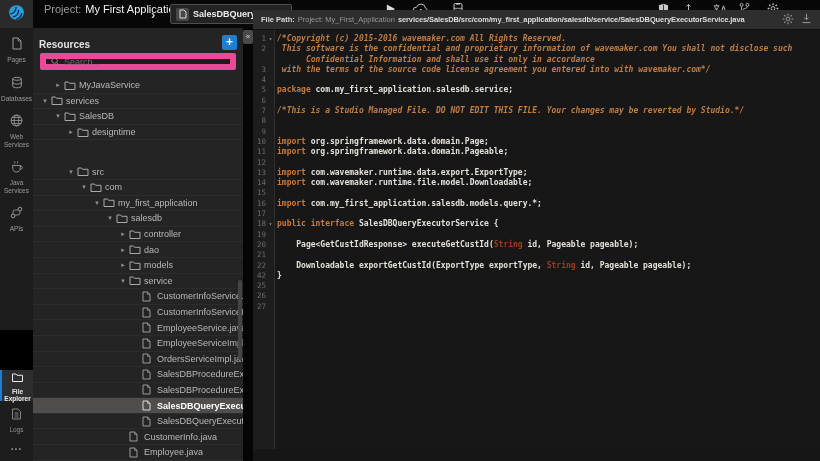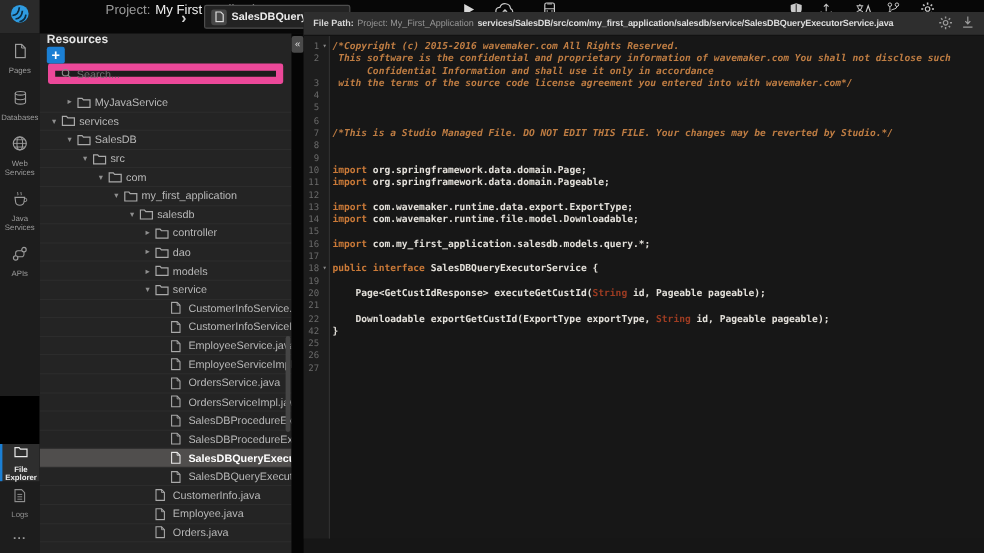--- a/index.html
+++ b/index.html
@@ -2,21 +2,21 @@
 <html style="--accent: #1b7fd4; --selgray: #504e4d; --avatar: #5cae4a; --comment: #bf7d43; --keyword: #cb7a38; --typred: #9e3c22; --editorbg: #171717;"><head>
 <meta charset="utf-8">
 <style>
   *{margin:0;padding:0;box-sizing:border-box;}
   html,body{width:820px;height:461px;overflow:hidden;background:#000;font-family:"Liberation Sans",sans-serif;}
   #app{position:relative;width:820px;height:461px;background:#161616;overflow:hidden;}
 
   
   #topbar{position:absolute;left:0;top:0;width:820px;height:28px;background:#070707;}
   .logo-box{position:absolute;left:0;top:0;width:33px;height:28px;background:#2a2a2a;display:flex;align-items:center;justify-content:center;}
-  .proj{position:absolute;left:44px;top:0;height:17px;display:flex;align-items:center;gap:4px;font-size:11px;margin-left:44px;}
+  .proj{position:absolute;left:44px;top:0;height:17px;display:flex;align-items:center;gap:4px;font-size:11px;}
   .proj .plabel{color:#9a9a9a;}
   .proj .pname{color:#f2f2f2;}
   .bigchev{position:absolute;left:151px;top:0;height:28px;display:flex;align-items:center;color:#cfcfcf;font-size:13px;font-weight:bold;}
   .appdd{position:absolute;left:170px;top:4px;width:122px;height:20px;background:#232323;border:1px solid #4d4d4d;border-radius:2px;display:flex;align-items:center;gap:4px;padding:0 5px;}
   .filebadge{width:13px;height:13px;background:#474747;border-radius:2px;display:flex;align-items:center;justify-content:center;flex:none;}
   .appdd .ddlabel{font-size:9px;font-weight:bold;color:#ededed;white-space:nowrap;overflow:hidden;flex:1;}
   .appdd .ddcaret{color:#b5b5b5;flex:none;display:flex;}
   .tb-center{position:absolute;left:379px;top:3px;display:flex;gap:10px;}
   .tb-right{position:absolute;right:4px;top:3px;display:flex;gap:6px;align-items:flex-start;}
   .tbbtn{display:flex;flex-direction:column;align-items:center;color:#c9c9c9;min-width:22px;cursor:pointer;}
@@ -31,21 +31,21 @@
   .sideitem .slbl{font-size:6.5px;line-height:7.5px;text-align:center;margin-top:2px;}
   .blackblock{position:absolute;left:0;top:302px;width:33px;height:40px;background:#000;}
   .side-fe{position:absolute;left:0;top:342px;width:33px;height:31px;background:#2e2e2e;border-left:2px solid var(--accent,#1b7fd4);color:#eaeaea;display:flex;flex-direction:column;align-items:center;justify-content:center;cursor:pointer;}
   .side-fe .slbl{font-size:6.5px;line-height:7.5px;text-align:center;margin-top:1px;font-weight:bold;}
   .side-logs{position:absolute;left:0;top:378px;width:33px;height:26px;color:#8f8f8f;display:flex;flex-direction:column;align-items:center;justify-content:center;cursor:pointer;}
   .side-logs .slbl{font-size:6.5px;margin-top:2px;}
   .side-more{position:absolute;left:0;top:413px;width:33px;text-align:center;color:#9a9a9a;font-size:10px;font-weight:bold;letter-spacing:1px;cursor:pointer;}
 
   
   #resources{position:absolute;left:33px;top:28px;width:210px;height:433px;background:#242424;overflow:hidden;}
-  .res-head{height:22px;display:flex;align-items:flex-start;padding:0 6px;flex-direction:column;}
+  .res-head{height:22px;display:flex;align-items:flex-end;padding:0 6px;}
   .res-title{font-size:10px;font-weight:bold;color:#e4e4e4;flex:1;}
   .plus{width:15px;height:15px;background:var(--accent,#1b7fd4);color:#fff;border-radius:2px;font-size:12px;line-height:14px;text-align:center;font-weight:bold;cursor:pointer;}
   .searchwrap{padding:3px 7px 5px;}
   .searchbox{height:17px;background:#1c1c1c;border:6px solid #ec4899;border-radius:2px;display:flex;align-items:center;gap:4px;padding:0 5px;}
   .searchbox svg{flex:none;}
   input.searchinput{background:transparent;border:0;outline:0;color:#bdbdbd;font-size:9px;width:100%;font-family:"Liberation Sans",sans-serif;}
   input.searchinput::placeholder{color:#6f6f6f;}
   #tree{position:absolute;left:0;right:0;top:50px;bottom:0;overflow:hidden;}
   .trow{height:15.6px;border-bottom:1px solid #2c2c2c;display:flex;align-items:center;font-size:9px;color:#b8b8b8;overflow:hidden;cursor:pointer;}
   .trow.sel{background:var(--selgray,#504e4d);color:#fff;font-weight:bold;}
@@ -307,20 +307,29 @@
         <div class="trow" style="padding-left: 19px;">
           <span class="caret">▾</span>
           <span class="ticon">
             <svg width="12" height="11" viewBox="0 0 12 11">
               <path d="M1 2 h3.4 l1.1 1.3 H11 V9.5 H1 Z" fill="none" stroke="currentColor" stroke-width="1"></path>
             </svg>
           </span>
           <span class="tlabel">SalesDB</span>
         </div>
         <div class="trow" style="padding-left: 32px;">
+          <span class="caret">▸</span>
+          <span class="ticon">
+            <svg width="12" height="11" viewBox="0 0 12 11">
+              <path d="M1 2 h3.4 l1.1 1.3 H11 V9.5 H1 Z" fill="none" stroke="currentColor" stroke-width="1"></path>
+            </svg>
+          </span>
+          <span class="tlabel">designtime</span>
+        </div>
+        <div class="trow" style="padding-left: 32px; margin-top: 24px;">
           <span class="caret">▾</span>
           <span class="ticon">
             <svg width="12" height="11" viewBox="0 0 12 11">
               <path d="M1 2 h3.4 l1.1 1.3 H11 V9.5 H1 Z" fill="none" stroke="currentColor" stroke-width="1"></path>
             </svg>
           </span>
           <span class="tlabel">src</span>
         </div>
         <div class="trow" style="padding-left: 45px;">
           <span class="caret">▾</span>
@@ -417,30 +426,20 @@
         </div>
         <div class="trow" style="padding-left: 97px;">
           <span class="caret"></span>
           <span class="ticon">
             <svg width="9" height="11" viewBox="0 0 9 11">
               <path d="M1 1 h4.6 L8 3.4 V10 H1 Z" fill="none" stroke="currentColor" stroke-width=".9"></path>
               <path d="M5.6 1 v2.4 H8" fill="none" stroke="currentColor" stroke-width=".7"></path>
             </svg>
           </span>
           <span class="tlabel">EmployeeServiceImpl.java</span>
-        </div>
-        <div class="trow" style="padding-left: 97px;">
-          <span class="caret"></span>
-          <span class="ticon">
-            <svg width="9" height="11" viewBox="0 0 9 11">
-              <path d="M1 1 h4.6 L8 3.4 V10 H1 Z" fill="none" stroke="currentColor" stroke-width=".9"></path>
-              <path d="M5.6 1 v2.4 H8" fill="none" stroke="currentColor" stroke-width=".7"></path>
-            </svg>
-          </span>
-          <span class="tlabel">OrdersService.java</span>
         </div>
         <div class="trow" style="padding-left: 97px;">
           <span class="caret"></span>
           <span class="ticon">
             <svg width="9" height="11" viewBox="0 0 9 11">
               <path d="M1 1 h4.6 L8 3.4 V10 H1 Z" fill="none" stroke="currentColor" stroke-width=".9"></path>
               <path d="M5.6 1 v2.4 H8" fill="none" stroke="currentColor" stroke-width=".7"></path>
             </svg>
           </span>
           <span class="tlabel">OrdersServiceImpl.java</span>
@@ -565,20 +564,21 @@
             <span class="ct"><span class="cm"> with the terms of the source code license agreement you entered into with wavemaker.com*/</span></span>
           </div>
           <div class="crow">
             <span class="ln">4</span>
             <span class="fold"></span>
             <span class="ct"></span>
           </div>
           <div class="crow">
             <span class="ln">5</span>
             <span class="fold"></span>
+            <span class="ct"><span class="kw">package</span><span class="pl"> com.my_first_application.salesdb.service;</span></span>
           </div>
           <div class="crow">
             <span class="ln">6</span>
             <span class="fold"></span>
             <span class="ct"></span>
           </div>
           <div class="crow">
             <span class="ln">7</span>
             <span class="fold"></span>
             <span class="ct"><span class="cm">/*This is a Studio Managed File. DO NOT EDIT THIS FILE. Your changes may be reverted by Studio.*/</span></span>

